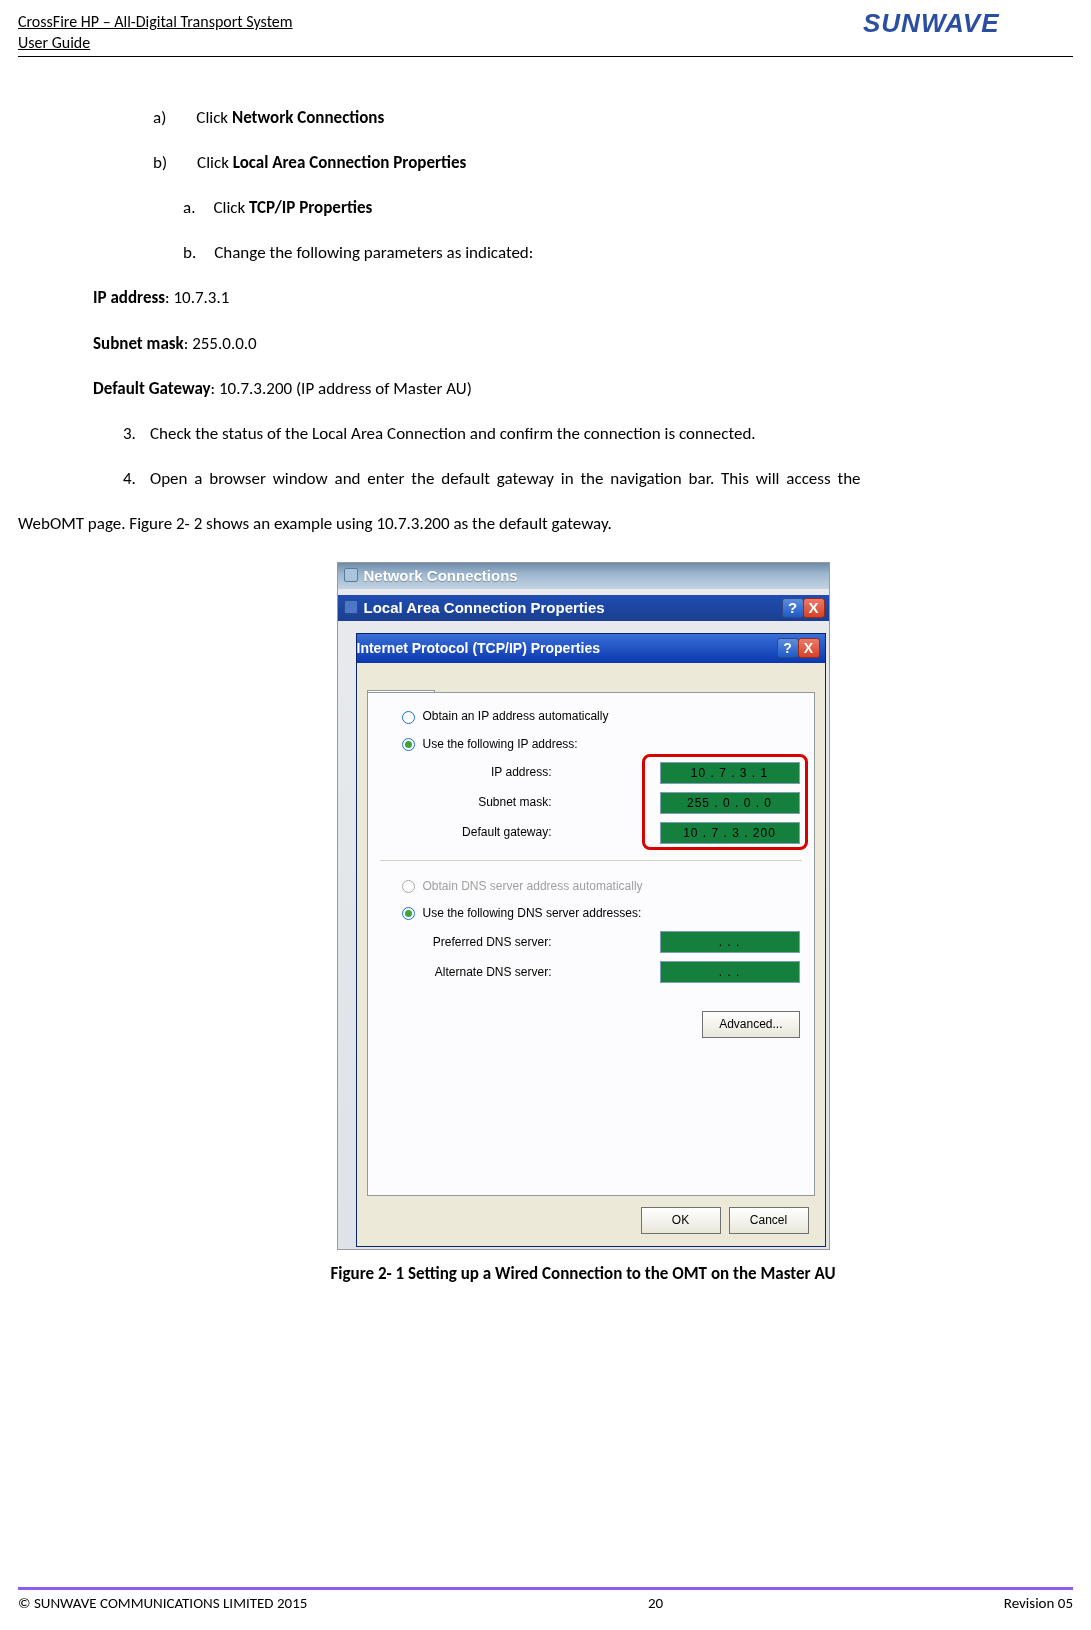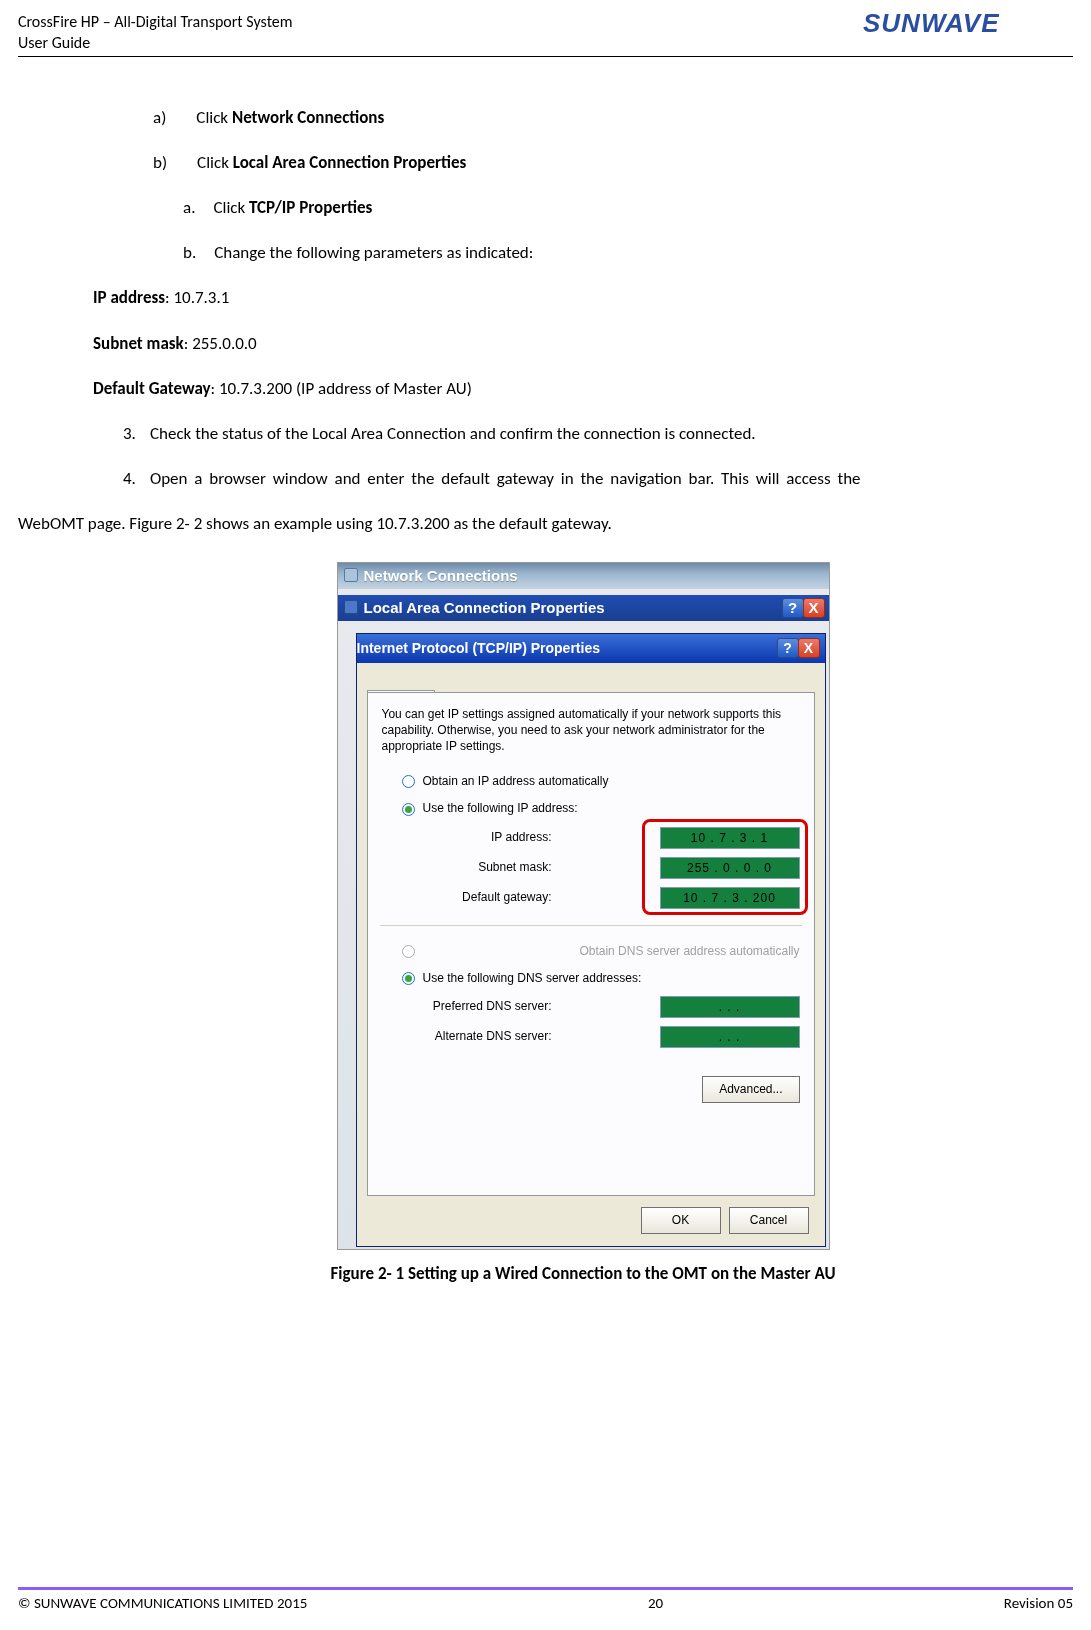--- a/index.html
+++ b/index.html
@@ -14,21 +14,21 @@
       padding: 12px 18px 18px 18px;
     }
     .page-header {
       display: flex;
       justify-content: space-between;
       align-items: flex-start;
       border-bottom: 1px solid #000;
       padding-bottom: 2px;
       margin-bottom: 12px;
     }
-    .header-text { font-size: 16px; line-height: 1.3; }
+    .header-text { font-size: 16px; line-height: 1.3; text-decoration: underline; }
     .logo { margin-top: -6px; }
     .content {
       padding: 35px 0 0 75px;
       line-height: 1.6;
       text-align: justify;
     }
     .list-a { padding-left: 60px; margin-bottom: 18px; display: flex; gap: 30px; }
     .list-sub { padding-left: 90px; margin-bottom: 18px; display: flex; gap: 18px; }
     .bold { font-weight: bold; }
     .param-line { margin-bottom: 18px; }
@@ -129,21 +129,21 @@
       position:absolute; right: 16px; bottom: 12px; display:flex; gap:8px;
     }
     .footer {
       position: absolute;
       left: 18px; right: 18px; bottom: 18px;
       border-top: 3px solid #8b5cf6;
       padding-top: 4px;
       font-size: 15px;
       display: flex; justify-content: space-between;
     }
-    .disabled { color:#a0a0a0;justify-content:space-between; }
+    .disabled { color:#a0a0a0; }
   </style>
 </head>
 <body>
 
 <div class="page-header">
   <div class="header-text">
     <div>CrossFire HP – All-Digital Transport System</div>
     <div>User Guide</div>
   </div>
   <div class="logo">
@@ -205,21 +205,20 @@
       <div class="tcpip">
         <div class="tcpip-title">
           <span>Internet Protocol (TCP/IP) Properties</span>
           <div class="winbtns">
             <div class="winbtn">?</div>
             <div class="winbtn close">X</div>
           </div>
         </div>
         <div class="tab">General</div>
         <div class="tab-panel">
-          <div class="intro">You can get IP settings assigned automatically if your network supports this capability. Otherwise, you need to ask your network administrator for the appropriate IP settings.</div>
 
           <div class="radio-row group-indent">
             <span class="radio"></span>
             <span>Obtain an IP address automatically</span>
           </div>
           <div class="radio-row group-indent">
             <span class="radio on"></span>
             <span>Use the following IP address:</span>
           </div>
 

